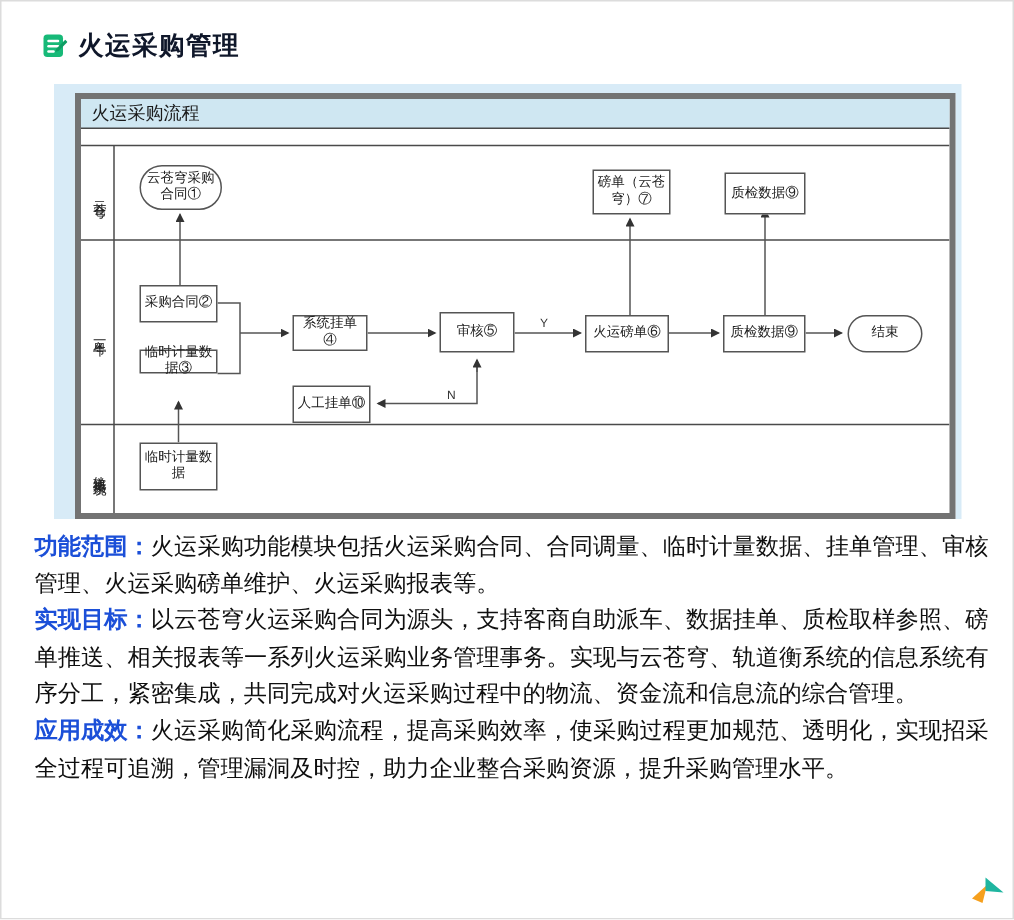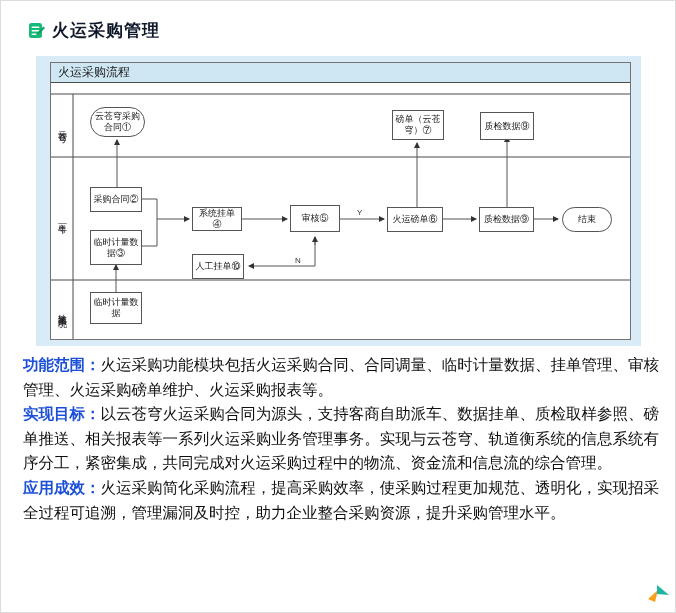--- a/index.html
+++ b/index.html
@@ -7,21 +7,21 @@
     position:relative;width:676px;height:613px;background:#ffffff;
     font-family:"Liberation Sans","DejaVu Sans",sans-serif;
     box-sizing:border-box;border:1px solid #dcdcdc;overflow:hidden;
   }
   
   .doc-title{position:absolute;left:27px;top:18px;display:flex;align-items:center;gap:7px;}
   .doc-title .icon{width:17px;height:17px;flex:0 0 auto;}
   .doc-title .txt{font-size:17px;font-weight:700;color:#0f172a;letter-spacing:1px;}
   
   .panel{position:absolute;left:35px;top:55px;width:605px;height:290px;background:#d8ebf7;}
-  .chart{position:absolute;left:14px;top:6px;width:579px;height:276px;background:#ffffff;border:1px solid #737373;box-sizing:content-box;}
+  .chart{position:absolute;left:14px;top:6px;width:579px;height:276px;background:#ffffff;border:4px solid #737373;box-sizing:content-box;}
   .chart-header{position:absolute;left:0;top:0;width:100%;height:20px;background:#cfe7f2;border-bottom:1px solid #4a4a4a;box-sizing:border-box;
     font-family:"DejaVu Serif","Liberation Serif",serif;font-size:12px;color:#1a1a1a;line-height:19px;padding-left:7px;}
   .lane-label{position:absolute;left:0;width:22px;display:flex;align-items:center;justify-content:center;
     writing-mode:vertical-rl;text-orientation:upright;font-size:9px;color:#222;letter-spacing:1px;
     font-family:"DejaVu Serif","Liberation Serif",serif;}
   .node{position:absolute;background:#fff;border:1px solid #555;display:flex;align-items:center;justify-content:center;
     text-align:center;font-size:9px;line-height:1.2;color:#1a1a1a;box-sizing:border-box;padding:1px 2px;
     font-family:"DejaVu Serif","Liberation Serif",serif;}
   .stadium{border-radius:15px;}
   svg.wires{position:absolute;left:0;top:0;pointer-events:none;}
@@ -94,21 +94,21 @@
 
         <line x1="483" y1="156" x2="507" y2="156" stroke="#555" stroke-width="1" marker-end="url(#ah)"></line>
 
         <line x1="65" y1="229" x2="65" y2="202" stroke="#555" stroke-width="1" marker-end="url(#ah)"></line>
       </svg>
 
       <div class="node stadium" style="left:39px;top:44px;width:55px;height:30px;">云苍穹采购合同①</div>
       <div class="node" style="left:341px;top:47px;width:52px;height:30px;">磅单（云苍穹）⑦</div>
       <div class="node" style="left:429px;top:49px;width:54px;height:28px;">质检数据⑨</div>
       <div class="node" style="left:39px;top:124px;width:52px;height:25px;">采购合同②</div>
-      <div class="node" style="left:39px;top:167px;width:52px;height:35px;">临时计量数据③</div>
+      <div class="node" style="left:39px;top:167px;width:52px;height:16px;">临时计量数据③</div>
       <div class="node" style="left:141px;top:144px;width:50px;height:24px;">系统挂单④</div>
       <div class="node" style="left:141px;top:191px;width:52px;height:25px;">人工挂单⑩</div>
       <div class="node" style="left:239px;top:142px;width:50px;height:27px;">审核⑤</div>
       <div class="node" style="left:336px;top:144px;width:56px;height:25px;">火运磅单⑥</div>
       <div class="node" style="left:428px;top:144px;width:55px;height:25px;">质检数据⑨</div>
       <div class="node stadium" style="left:511px;top:144px;width:50px;height:25px;">结束</div>
       <div class="node" style="left:39px;top:229px;width:52px;height:32px;">临时计量数据</div>
     </div>
   </div>
 

